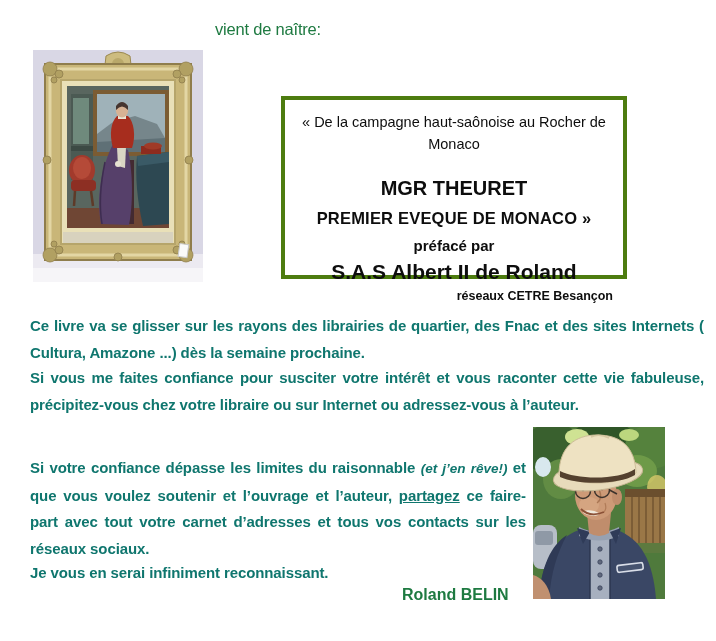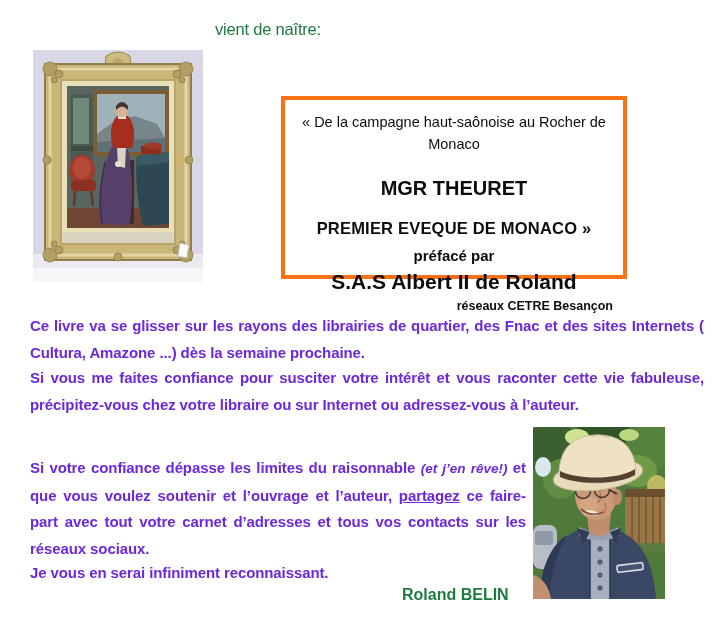--- a/index.html
+++ b/index.html
@@ -18,34 +18,34 @@
   }
   #intro .l2 { padding-left:5px; }
 
   
   #painting { left:33px; top:50px; width:170px; height:232px; }
   #painting svg { display:block; }
 
   
   #title-box {
     left:281px; top:96px; width:346px; height:183px;
-    border:4px solid #f97316; box-sizing:border-box; background:#fff;
+    border:4px solid #4d7c0f; box-sizing:border-box; background:#fff;
     display:flex; flex-direction:column; align-items:center;
     padding-top:11px; color:#0d0d0d; text-align:center;
   }
   .bb-sub   { font-size:14.5px; line-height:22px; font-weight:400; white-space:nowrap; }
   .bb-title { font-size:20px;  font-weight:700; margin-top:22px; }
-  .bb-sub2  { font-size:16.5px; font-weight:700; margin-top:19px; letter-spacing:0.2px; }
+  .bb-sub2  { font-size:16.5px; font-weight:700; margin-top:9px; letter-spacing:0.2px; }
   .bb-pref  { font-size:15px;  font-weight:700; margin-top:9px; }
   .bb-prefacer { font-size:21px; font-weight:700; margin-top:6px; }
   .bb-edition  { font-size:12.5px; font-weight:700; align-self:flex-end; padding-right:10px; margin-top:5px; }
 
   
   .para {
-    position:absolute; color:#6d28d9; font-weight:700;
+    position:absolute; color:#0f766e; font-weight:700;
     font-size:15px; line-height:26.5px; text-align:justify;
     letter-spacing:-0.1px;
   }
   #para1 { left:30px; top:313px; width:674px; }
   #para2 { left:30px; top:365px; width:674px; }
   #para3 { left:30px; top:455px; width:496px; }
   #para4 { left:30px; top:560px; width:500px; text-align:left; }
   .seg-italic  { font-style:italic; font-size:13.5px; letter-spacing:0; }
   .seg-underline { text-decoration:underline; }
 

